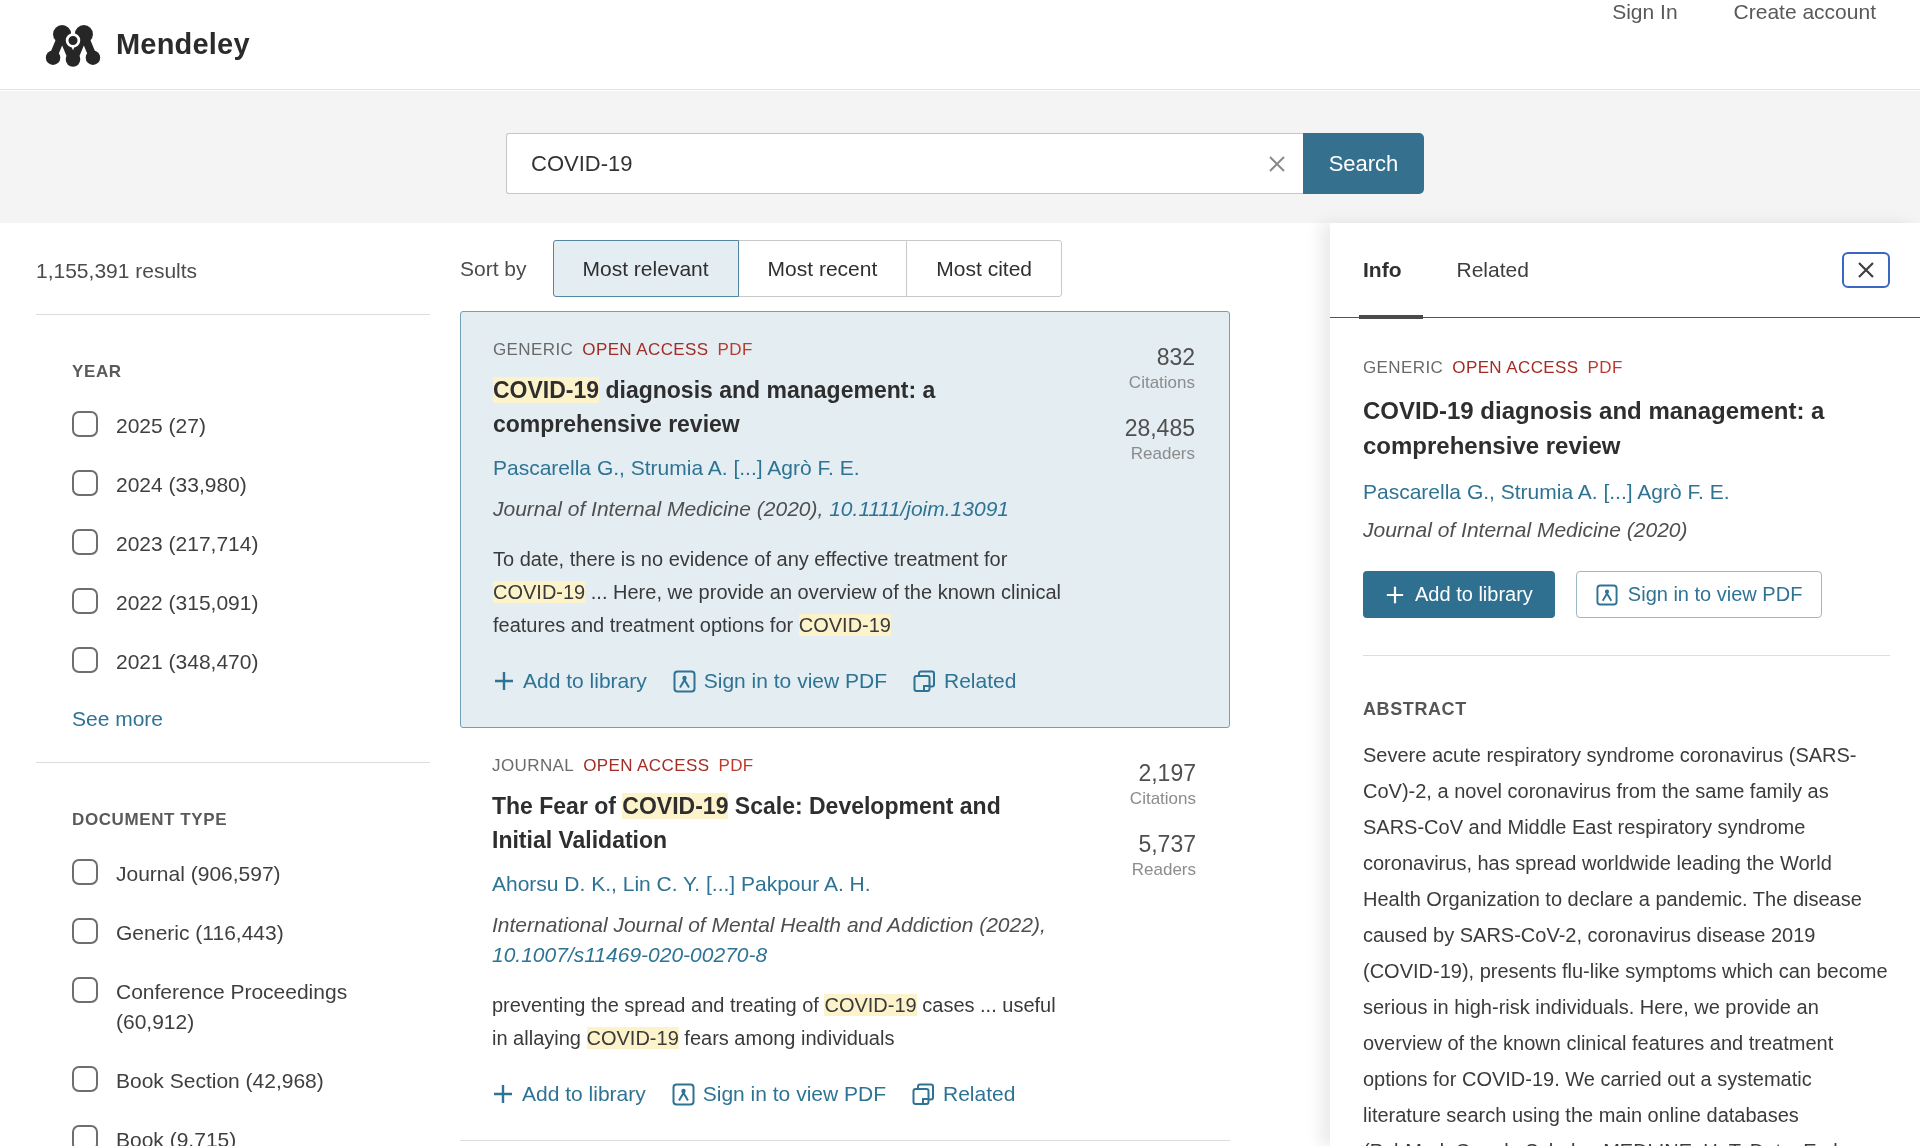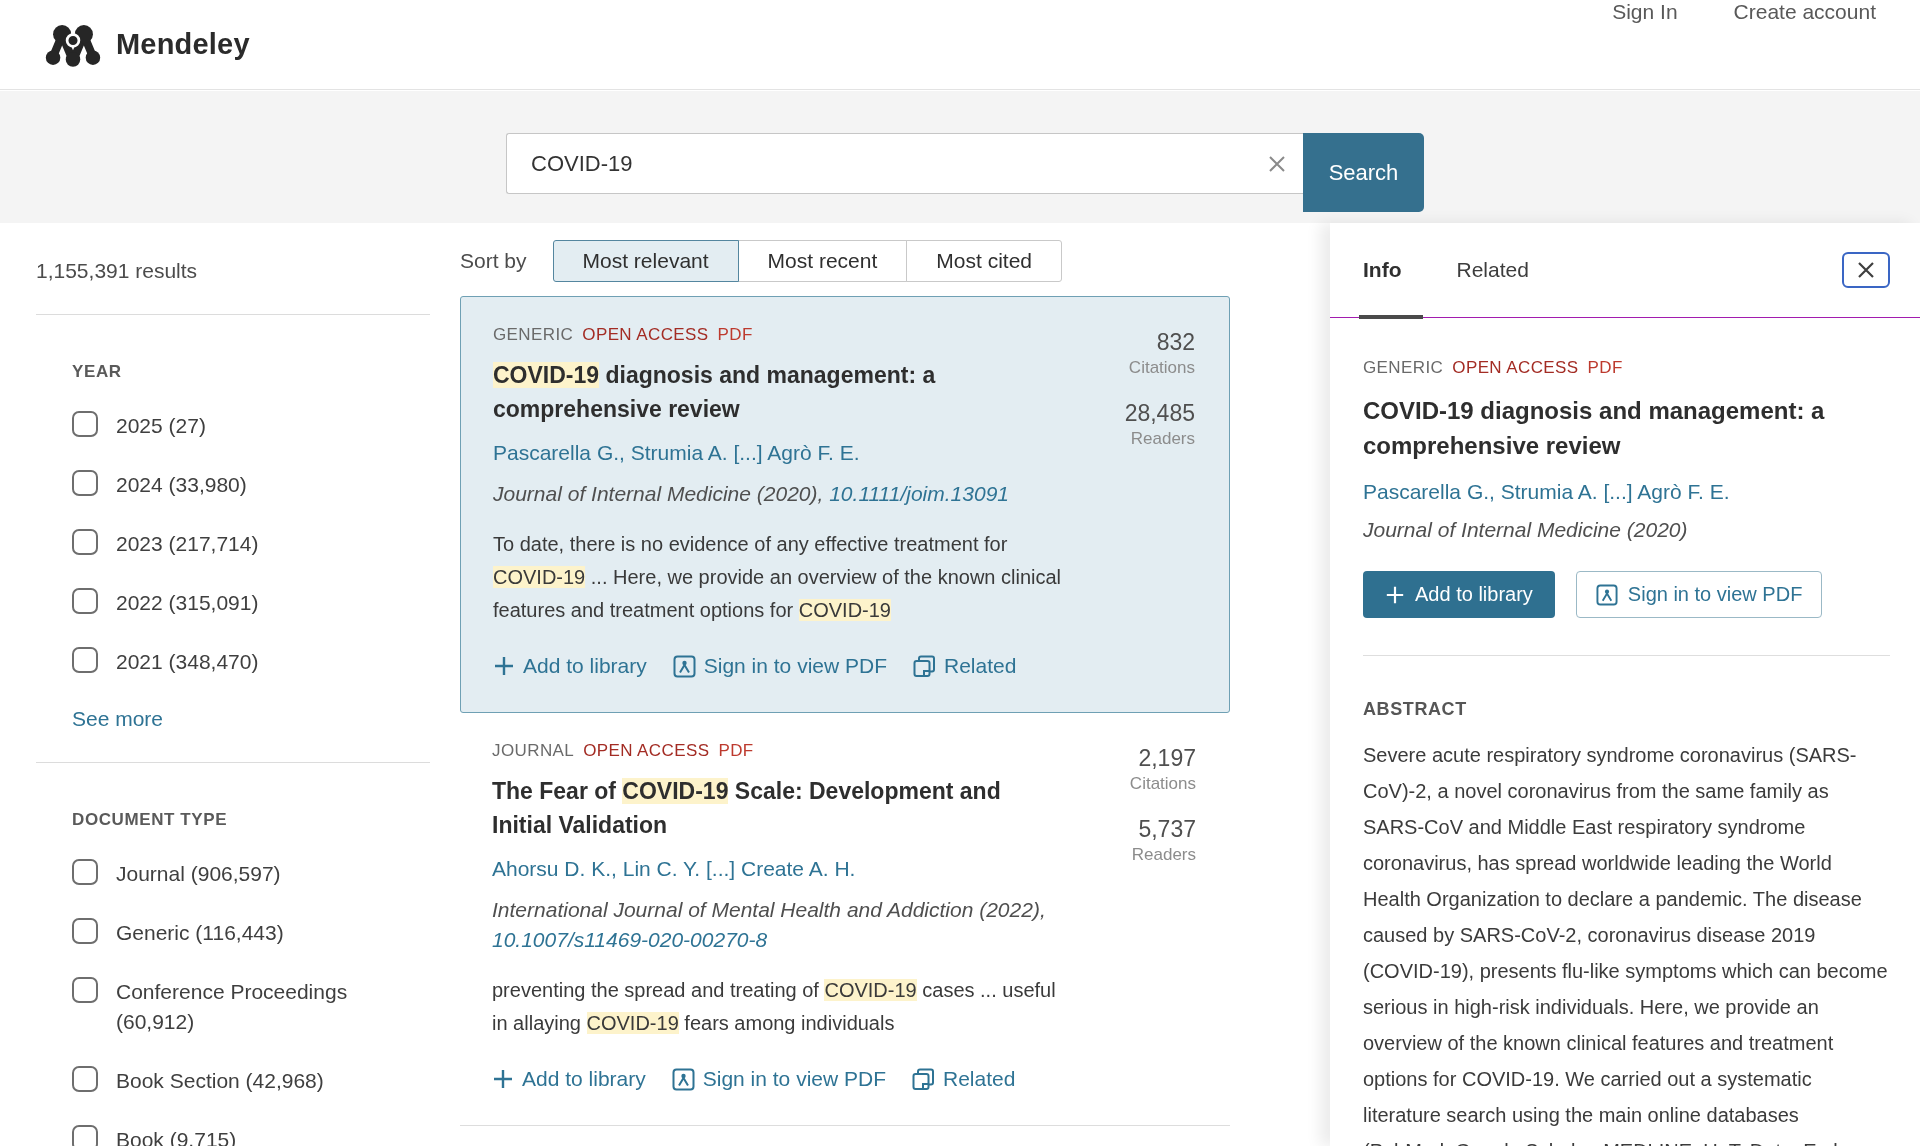--- a/index.html
+++ b/index.html
@@ -17,42 +17,42 @@
 
   
   .search-band { position:absolute; top:91px; left:0; right:0; height:132px; background:#f4f4f4; }
   .search-box { position:absolute; left:506px; top:42px; width:797px; height:61px; background:#fff;
                 border:1px solid #c6c6c6; border-right:none; border-radius:3px 0 0 3px;
                 display:flex; align-items:center; }
   .search-input { flex:1; height:100%; border:none; outline:none; font-size:22px; color:#333;
                   padding-left:24px; font-family:inherit; background:transparent; }
   .clear-btn { width:52px; height:100%; display:flex; align-items:center; justify-content:center;
                cursor:pointer; color:#8a8a8a; }
-  .search-btn { position:absolute; left:1303px; top:42px; width:121px; height:79px; background:#35708e;
+  .search-btn { position:absolute; left:1303px; top:42px; width:121px; height:61px; background:#35708e;
                 color:#fff; font-size:22px; border:none; border-radius:0 5px 5px 0; cursor:pointer;
                 font-family:inherit; }
 
   
   .sidebar { position:absolute; left:36px; top:223px; width:394px; }
   .results-summary { margin-top:36px; font-size:21px; color:#4c4c4c; }
   .side-hr { border:none; border-top:1px solid #dcdcdc; margin-top:31px; }
   .filter-section { padding-left:36px; }
   .filter-title { margin-top:47px; font-size:17px; font-weight:700; letter-spacing:0.6px; color:#5a5a5a; }
   .filter-row { display:flex; align-items:flex-start; margin-top:29px; cursor:pointer; }
   .checkbox { width:26px; height:26px; border:2px solid #6e6e6e; border-radius:7px; background:#fff;
               flex:0 0 auto; margin-top:0px; }
   .filter-label { font-size:21px; color:#3f3f3f; margin-left:18px; line-height:30px; max-width:270px; }
   .see-more { display:inline-block; margin-top:30px; font-size:21px; color:#2e7394; cursor:pointer; }
 
   
   .main-col { position:absolute; left:460px; top:223px; width:770px; height:923px; overflow:hidden; }
   .sort-row { margin-top:17px; display:flex; align-items:center; }
   .sort-label { font-size:21px; color:#4c4c4c; margin-right:26px; }
   .sort-tabs { display:flex; }
-  .sort-tab { height:42px; padding:0 29px; display:flex; align-items:center; font-size:21px; color:#2f2f2f;
+  .sort-tab { height:57px; padding:0 29px; display:flex; align-items:center; font-size:21px; color:#2f2f2f;
               background:#fff; border:1px solid #c9c9c9; margin-left:-1px; cursor:pointer; }
   .sort-tab:first-child { border-radius:3px 0 0 3px; margin-left:0; }
   .sort-tab:last-child { border-radius:0 3px 3px 0; }
   .sort-tab.active { background:#e3edf2; border:1px solid #54869f; z-index:1; position:relative; }
 
   .card { display:flex; padding:28px 34px 34px 32px; }
   .card.selected { margin-top:14px; background:#e3edf2; border:1px solid #6fa0b4; border-radius:3px; }
   .card.plain { padding-top:30px; }
   .card-main { flex:1; }
   .card-stats { width:122px; text-align:right; flex:0 0 auto; }
@@ -261,21 +261,21 @@
     </div>
 
     <div class="card">
       <div class="card-main">
         <div class="meta-row">
           <span class="doc-type">JOURNAL</span>
           <span class="open-access">OPEN ACCESS</span>
           <span class="pdf-flag">PDF</span>
         </div>
         <div class="card-title w2"><span>The Fear of </span><span class="hl">COVID-19</span><span> Scale: Development and Initial Validation</span></div>
-        <div class="authors">Ahorsu D. K., Lin C. Y. [...] Create A. H.</div>
+        <div class="authors">Ahorsu D. K., Lin C. Y. [...] Pakpour A. H.</div>
         <div class="venue-line">
           <span>International Journal of Mental Health and Addiction (2022),</span><br>
           <span class="doi-link">10.1007/s11469-020-00270-8</span>
         </div>
         <div class="snippet"><span>preventing the spread and treating of </span><span class="hl">COVID-19</span><span> cases ... useful in allaying </span><span class="hl">COVID-19</span><span> fears among individuals</span></div>
         <div class="actions-row">
           <span class="action-link">
             <span class="icon">
               <svg width="22" height="22" viewBox="0 0 22 22">
                   <path d="M11 2 V20 M2 11 H20" stroke="#2e7394" stroke-width="2.4" fill="none"></path>

